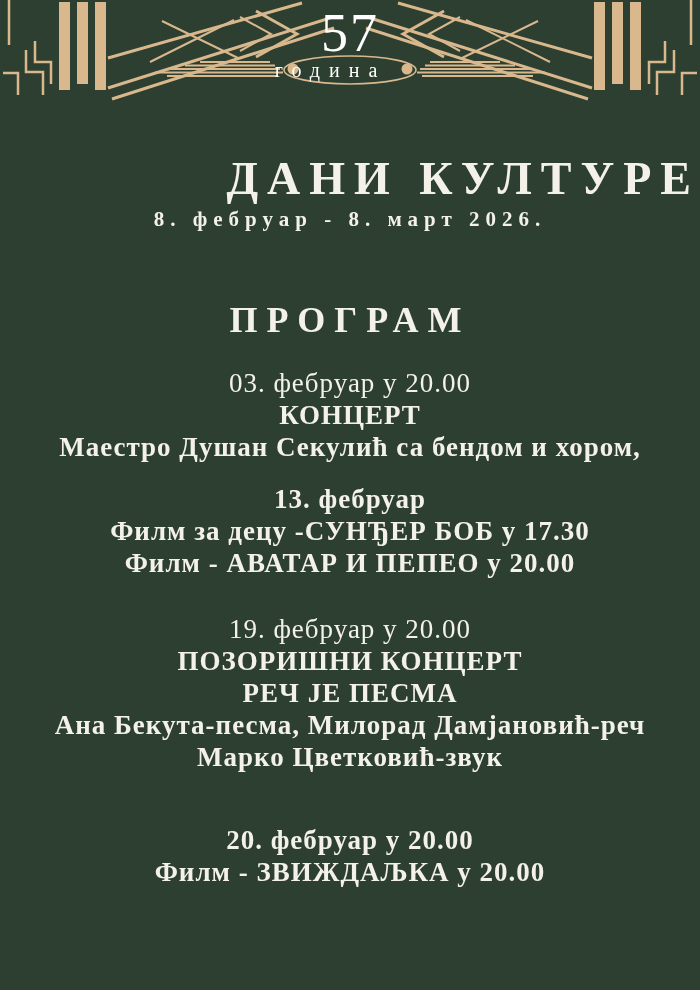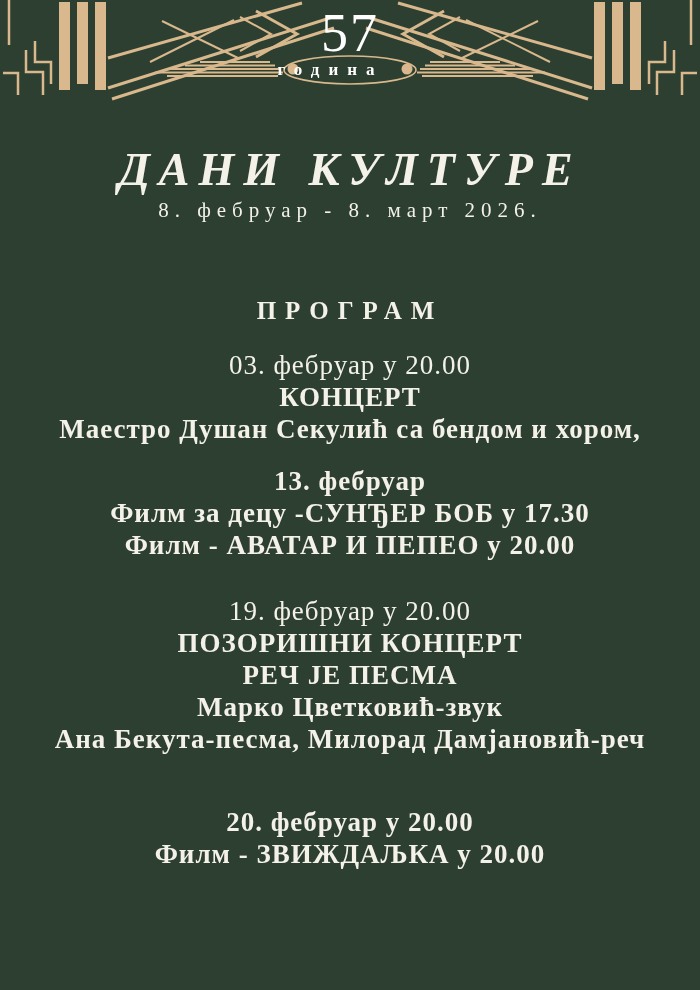--- a/index.html
+++ b/index.html
@@ -21,40 +21,40 @@
   .deco-wrap svg{position:absolute;left:0;top:0;}
   .badge-number{
     position:absolute;left:0;top:6px;width:700px;
     text-align:center;
     font-size:54px;font-weight:400;line-height:54px;
     color:#ffffff;letter-spacing:2px;
   }
   .badge-label{
     position:absolute;left:0;top:61px;width:652px;
     text-align:center;
-    font-size:17px;font-weight:700;line-height:18px;
+    font-size:20px;font-weight:400;line-height:18px;
     color:#ffffff;letter-spacing:9px;text-indent:9px;
   }
   
   .title{
-    margin:33px 0 0 0;
-    text-align:center;
+    margin:42px 0 0 0;
+    text-align:right;
     font-size:46px;line-height:50px;font-weight:700;
-    letter-spacing:9px;color:var(--ink);font-style:italic;
+    letter-spacing:9px;color:var(--ink);
   }
   .date-range{
     margin-top:3px;
     text-align:center;
-    font-size:21px;line-height:24px;font-weight:400;
+    font-size:21px;line-height:24px;font-weight:700;
     letter-spacing:6px;color:var(--ink);
   }
   .program-heading{
     margin-top:72px;
     text-align:center;
-    font-size:25px;line-height:34px;font-weight:700;
+    font-size:36px;line-height:34px;font-weight:700;
     letter-spacing:9px;color:var(--ink);
   }
   
   .program-list{margin-top:20px;}
   .event{margin:0;}
   .event:nth-child(2){margin-top:20px;}
   .event:nth-child(3){margin-top:34px;}
   .event:nth-child(4){margin-top:51px;}
   .line{
     margin:0;text-align:center;
@@ -121,22 +121,22 @@
       </div>
       <div class="event">
         <p class="line bold">13. фебруар</p>
         <p class="line bold">Филм за децу -СУНЂЕР БОБ у 17.30</p>
         <p class="line bold">Филм - АВАТАР И ПЕПЕО у 20.00</p>
       </div>
       <div class="event">
         <p class="line">19. фебруар у 20.00</p>
         <p class="line bold">ПОЗОРИШНИ КОНЦЕРТ</p>
         <p class="line bold">РЕЧ ЈЕ ПЕСМА</p>
+        <p class="line bold">Ана Бекута-песма, Милорад Дамјановић-реч</p>
         <p class="line bold">Марко Цветковић-звук</p>
-        <p class="line bold">Ана Бекута-песма, Милорад Дамјановић-реч</p>
       </div>
       <div class="event">
         <p class="line bold">20. фебруар у 20.00</p>
         <p class="line bold">Филм - ЗВИЖДАЉКА у 20.00</p>
       </div>
     </div>
 
 </div>
 
 </body></html>

